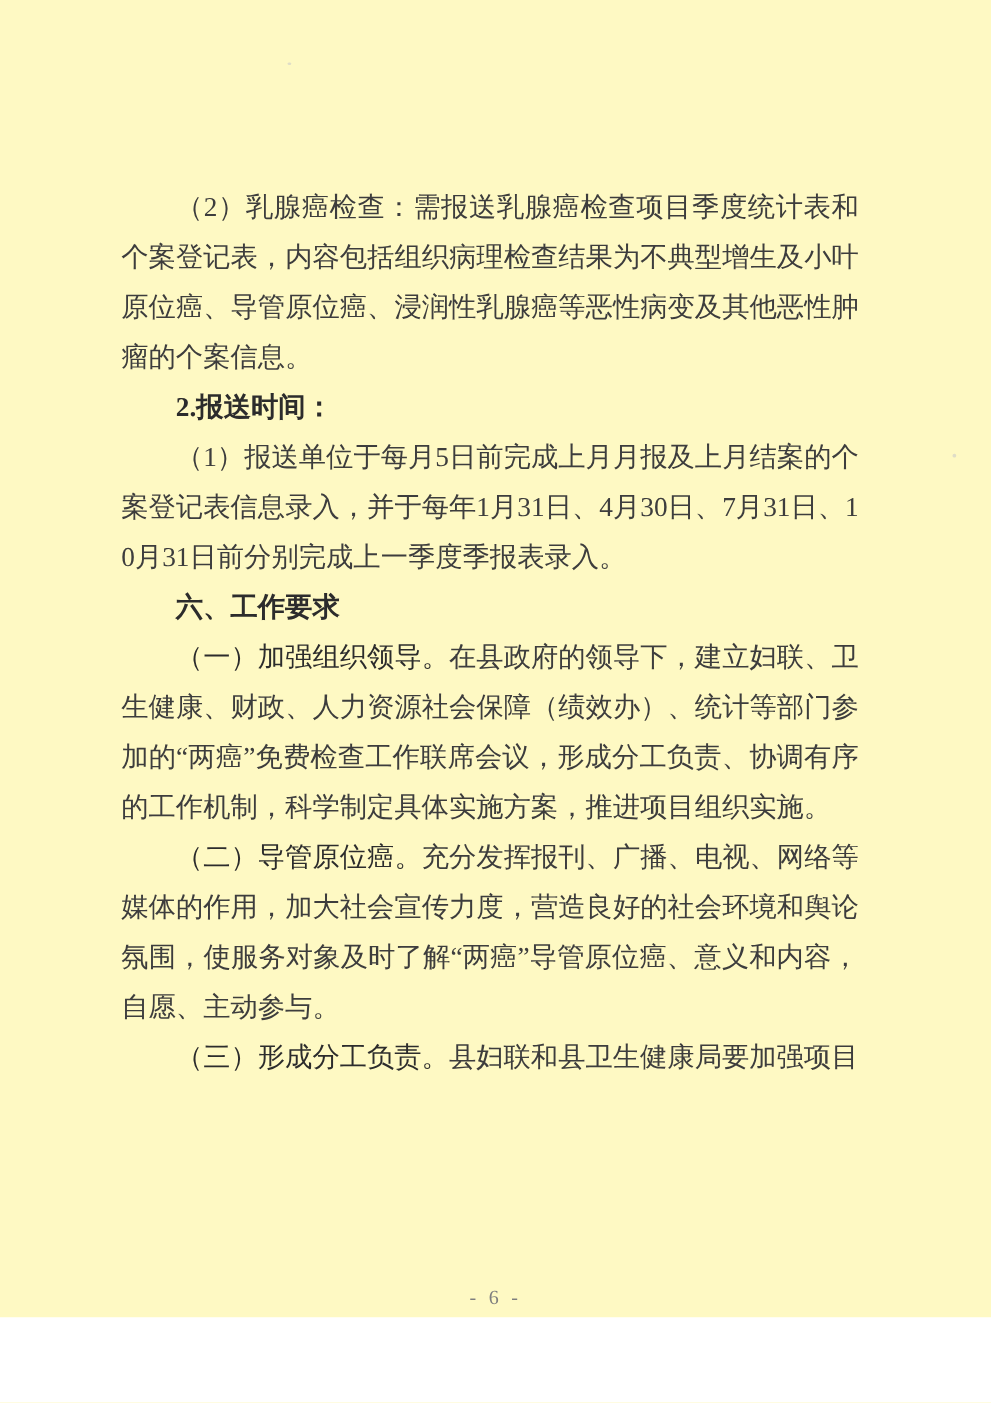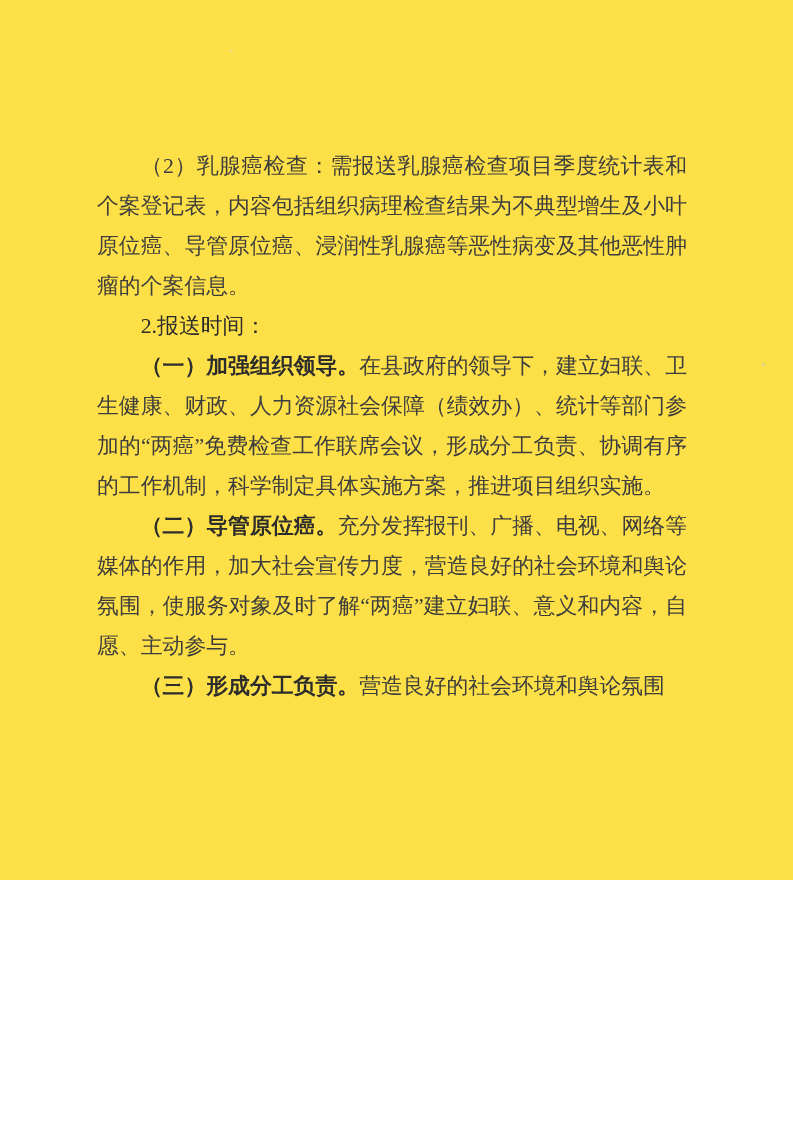--- a/index.html
+++ b/index.html
@@ -3,47 +3,47 @@
 <meta charset="utf-8">
 <style>
   html, body {
     margin: 0;
     padding: 0;
     background: #ffffff;
   }
   .page {
     position: relative;
     width: 793px;
-    height: 880px;
-    background: #fde047;
+    height: 1054px;
+    background: #fef9c3;
     overflow: hidden;
     font-family: "Liberation Serif", "DejaVu Serif", serif;
   }
   .doc {
     position: absolute;
     left: 97px;
     top: 146px;
     width: 590px;
   }
   .para {
     margin: 0;
     font-size: 21.85px;
     line-height: 40px;
     color: #3d3d3d;
     text-align: justify;
     text-indent: 2em;
     letter-spacing: 0;
     word-break: break-all;
   }
   .para.bold {
-    font-weight: 400;
+    font-weight: 700;
     color: #2c2c2c;
   }
   .para .lead {
-    font-weight: 700;
+    font-weight: 400;
     color: #2c2c2c;
   }
   .footer {
     position: absolute;
     left: 0;
     top: 1030px;
     width: 100%;
     text-align: center;
   }
   .page-number {
@@ -66,28 +66,30 @@
 <body>
 
 <div class="page">
 
   <main class="doc">
 
     <p class="para">（2）乳腺癌检查：需报送乳腺癌检查项目季度统计表和个案登记表，内容包括组织病理检查结果为不典型增生及小叶原位癌、导管原位癌、浸润性乳腺癌等恶性病变及其他恶性肿瘤的个案信息。</p>
 
     <p class="para bold">2.报送时间：</p>
 
+    <p class="para">（1）报送单位于每月5日前完成上月月报及上月结案的个案登记表信息录入，并于每年1月31日、4月30日、7月31日、10月31日前分别完成上一季度季报表录入。</p>
 
 
+    <p class="para bold">六、工作要求</p>
 
     <p class="para"><span class="lead">（一）加强组织领导。</span><span>在县政府的领导下，建立妇联、卫生健康、财政、人力资源社会保障（绩效办）、统计等部门参加的“两癌”免费检查工作联席会议，形成分工负责、协调有序的工作机制，科学制定具体实施方案，推进项目组织实施。</span></p>
 
-    <p class="para"><span class="lead">（二）导管原位癌。</span><span>充分发挥报刊、广播、电视、网络等媒体的作用，加大社会宣传力度，营造良好的社会环境和舆论氛围，使服务对象及时了解“两癌”建立妇联、意义和内容，自愿、主动参与。</span></p>
+    <p class="para"><span class="lead">（二）导管原位癌。</span><span>充分发挥报刊、广播、电视、网络等媒体的作用，加大社会宣传力度，营造良好的社会环境和舆论氛围，使服务对象及时了解“两癌”导管原位癌、意义和内容，自愿、主动参与。</span></p>
 
-    <p class="para"><span class="lead">（三）形成分工负责。</span><span>营造良好的社会环境和舆论氛围</span></p>
+    <p class="para"><span class="lead">（三）形成分工负责。</span><span>县妇联和县卫生健康局要加强项目</span></p>
 
   </main>
 
   <footer class="footer">
     <span class="page-number">- 6 -</span>
   </footer>
 
   <div class="speck s1"></div>
   <div class="speck s2"></div>
   <div class="speck s3"></div>

